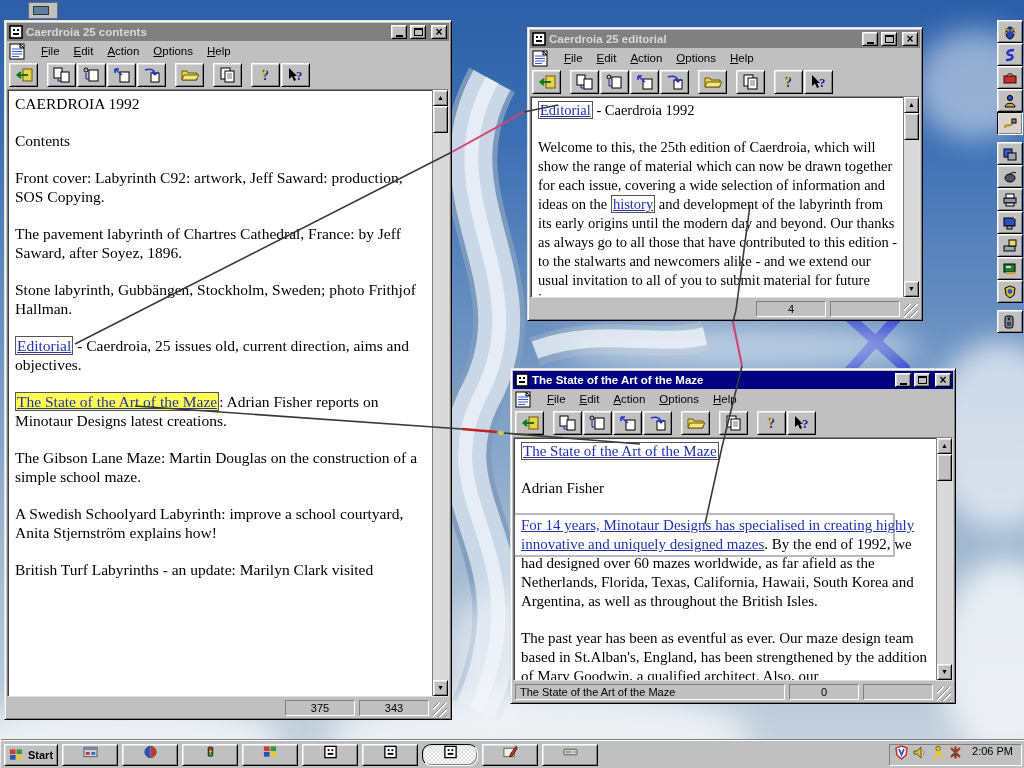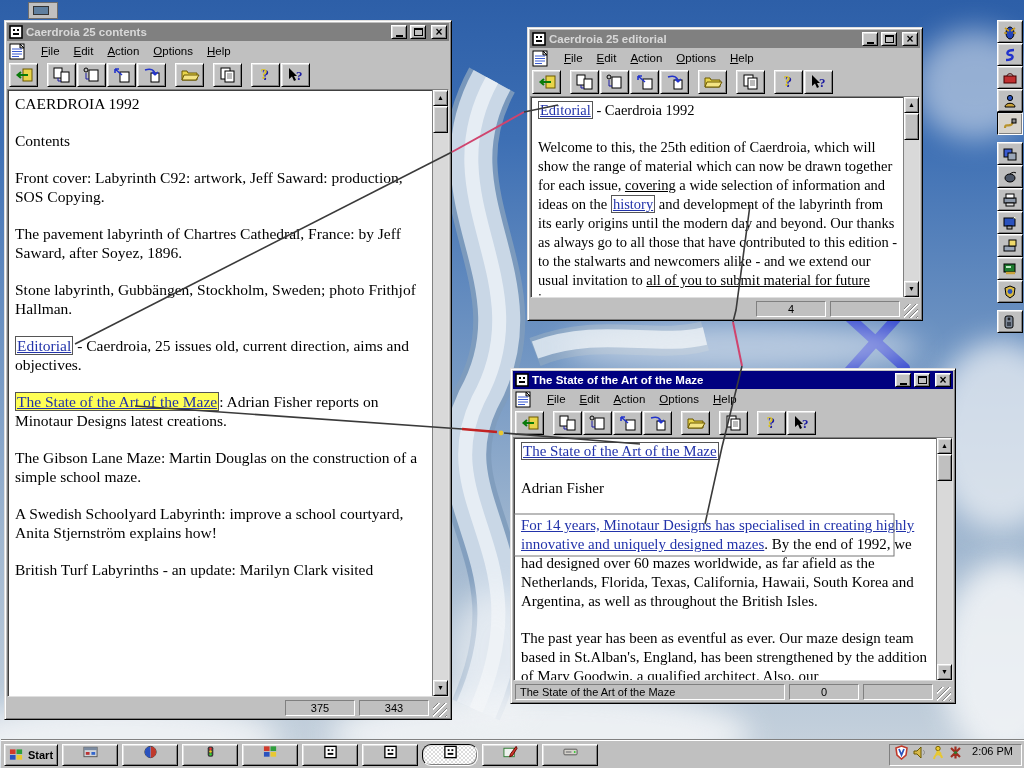--- a/index.html
+++ b/index.html
@@ -52,21 +52,21 @@
   .doc { flex:1; overflow:hidden; padding:4px 4px 0 7px; font-family:"Liberation Serif", serif;
          color:#000; position:relative; }
   .doc p { margin-bottom:18px; }
   .w1 .doc { font-size:15.5px; line-height:19px; }
   .w2 .doc { font-size:14.5px; line-height:19px; }
   .w3 .doc { font-size:15px;   line-height:19px; }
 
   .linkblue { color:#2233aa; text-decoration:underline; }
   .boxed { border:1px solid #555; padding:0 1px; }
   .hl-yellow { background:#ffff55; }
-  .anchor-ul { text-decoration:underline; }
+  .anchor-ul { }
 
   .vscroll { flex:0 0 16px; background:#d9d9d9; position:relative;
              border-left:1px solid #808080; }
   .sbtn { position:absolute; left:0; width:15px; height:16px; background:#c0c0c0;
           border:1px solid; border-color:#fff #000 #000 #fff;
           box-shadow:inset 1px 1px 0 #dfdfdf, inset -1px -1px 0 #808080;
           font-size:7px; text-align:center; line-height:14px; color:#000; }
   .sbtn.up { top:0; } .sbtn.down { bottom:0; }
   .sthumb { position:absolute; left:0; top:16px; width:15px; height:27px; background:#c0c0c0;
             border:1px solid; border-color:#fff #000 #000 #fff;

